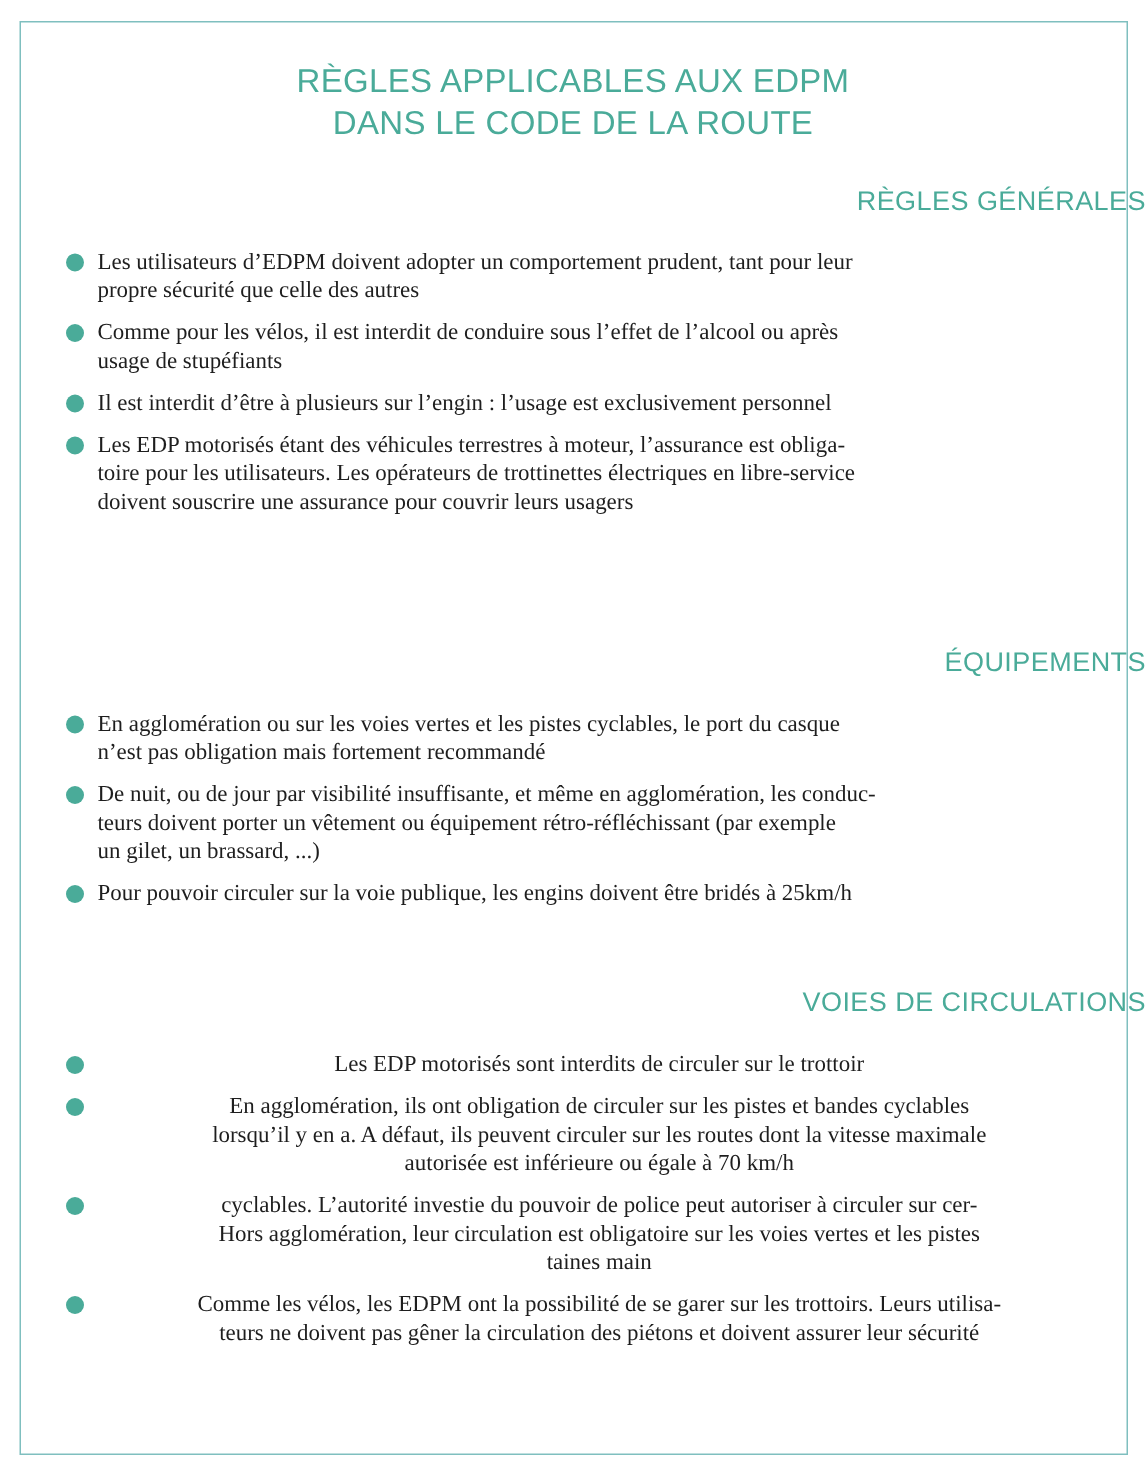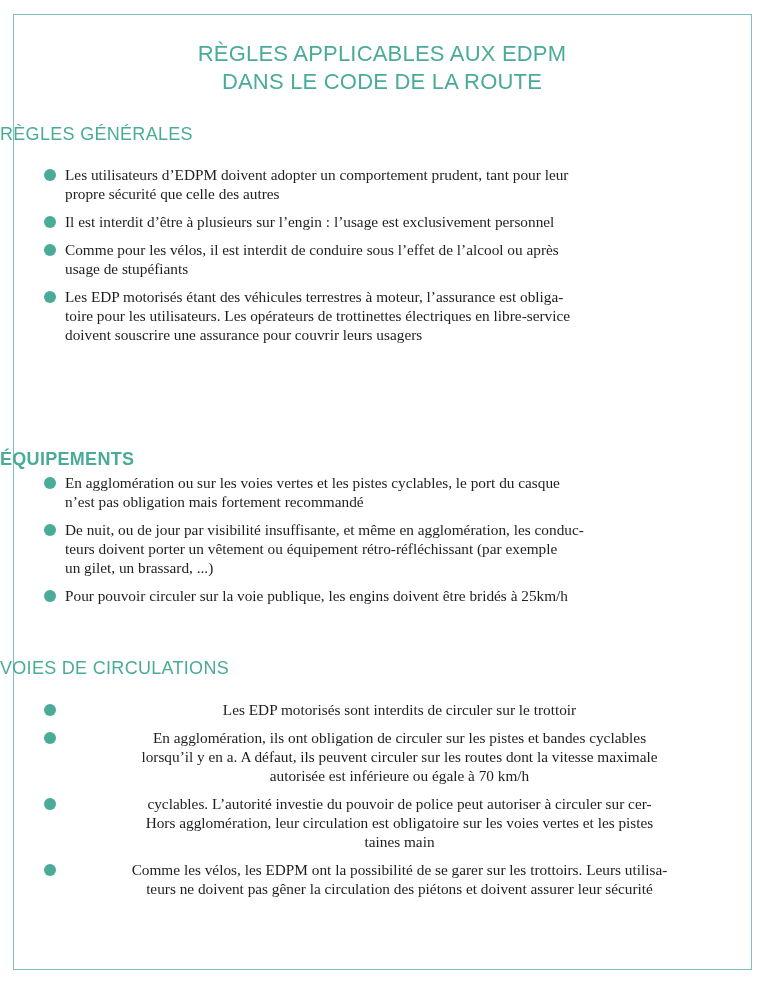--- a/index.html
+++ b/index.html
@@ -3,21 +3,21 @@
 <meta charset="utf-8">
 <style>
   html, body { margin:0; padding:0; background:#ffffff; }
   body { width:764px; height:986px; position:relative; overflow:hidden;
          font-family:"Liberation Sans", sans-serif; color:#1e1e1e; }
   .frame { position:absolute; left:13px; top:14px; width:739px; height:956px;
            border:1.5px solid #7fbfbf; box-sizing:border-box; }
   .title { position:absolute; left:0; right:0; top:40px; text-align:center;
            color:#4aab99; font-weight:normal; font-size:22px; line-height:28px;
            letter-spacing:0.2px; }
-  .section-title { position:absolute; left:0; right:0; text-align:left;
+  .section-title { position:absolute; left:0; right:0; text-align:right;
            color:#4aab99; font-size:18px; line-height:22px; letter-spacing:0.3px; }
   .list { position:absolute; left:44px; width:690px; margin:0; padding:0; list-style:none; }
   .item { position:relative; padding-left:21px; font-size:15.3px; line-height:19.2px;
           margin-bottom:8.5px; color:#1e1e1e;font-family:Liberation Serif, serif; }
   .bullet { position:absolute; left:0; top:4px; width:12px; height:12px; border-radius:50%;
             background:#4aab99; }
   .line { display:block; white-space:nowrap; }
 </style>
 </head>
 <body>
@@ -31,36 +31,36 @@
 
 <div class="section-title" style="top:123px;">RÈGLES GÉNÉRALES</div>
 <ul class="list" style="top:165px;">
     <li class="item">
       <span class="bullet"></span>
       <span class="line">Les utilisateurs d’EDPM doivent adopter un comportement prudent, tant pour leur</span>
       <span class="line">propre sécurité que celle des autres</span>
     </li>
     <li class="item">
       <span class="bullet"></span>
-      <span class="line">Il est interdit d’être à plusieurs sur l’engin : l’usage est exclusivement personnel</span>
+      <span class="line">Comme pour les vélos, il est interdit de conduire sous l’effet de l’alcool ou après</span>
+      <span class="line">usage de stupéfiants</span>
     </li>
     <li class="item">
       <span class="bullet"></span>
-      <span class="line">Comme pour les vélos, il est interdit de conduire sous l’effet de l’alcool ou après</span>
-      <span class="line">usage de stupéfiants</span>
+      <span class="line">Il est interdit d’être à plusieurs sur l’engin : l’usage est exclusivement personnel</span>
     </li>
     <li class="item">
       <span class="bullet"></span>
       <span class="line">Les EDP motorisés étant des véhicules terrestres à moteur, l’assurance est obliga-</span>
       <span class="line">toire pour les utilisateurs. Les opérateurs de trottinettes électriques en libre-service</span>
       <span class="line">doivent souscrire une assurance pour couvrir leurs usagers</span>
     </li>
   </ul>
 
-<div class="section-title" style="top:448px;font-weight:bold;">ÉQUIPEMENTS</div>
+<div class="section-title" style="top:430px;">ÉQUIPEMENTS</div>
 <ul class="list" style="top:473px;">
     <li class="item">
       <span class="bullet"></span>
       <span class="line">En agglomération ou sur les voies vertes et les pistes cyclables, le port du casque</span>
       <span class="line">n’est pas obligation mais fortement recommandé</span>
     </li>
     <li class="item">
       <span class="bullet"></span>
       <span class="line">De nuit, ou de jour par visibilité insuffisante, et même en agglomération, les conduc-</span>
       <span class="line">teurs doivent porter un vêtement ou équipement rétro-réfléchissant (par exemple</span>

